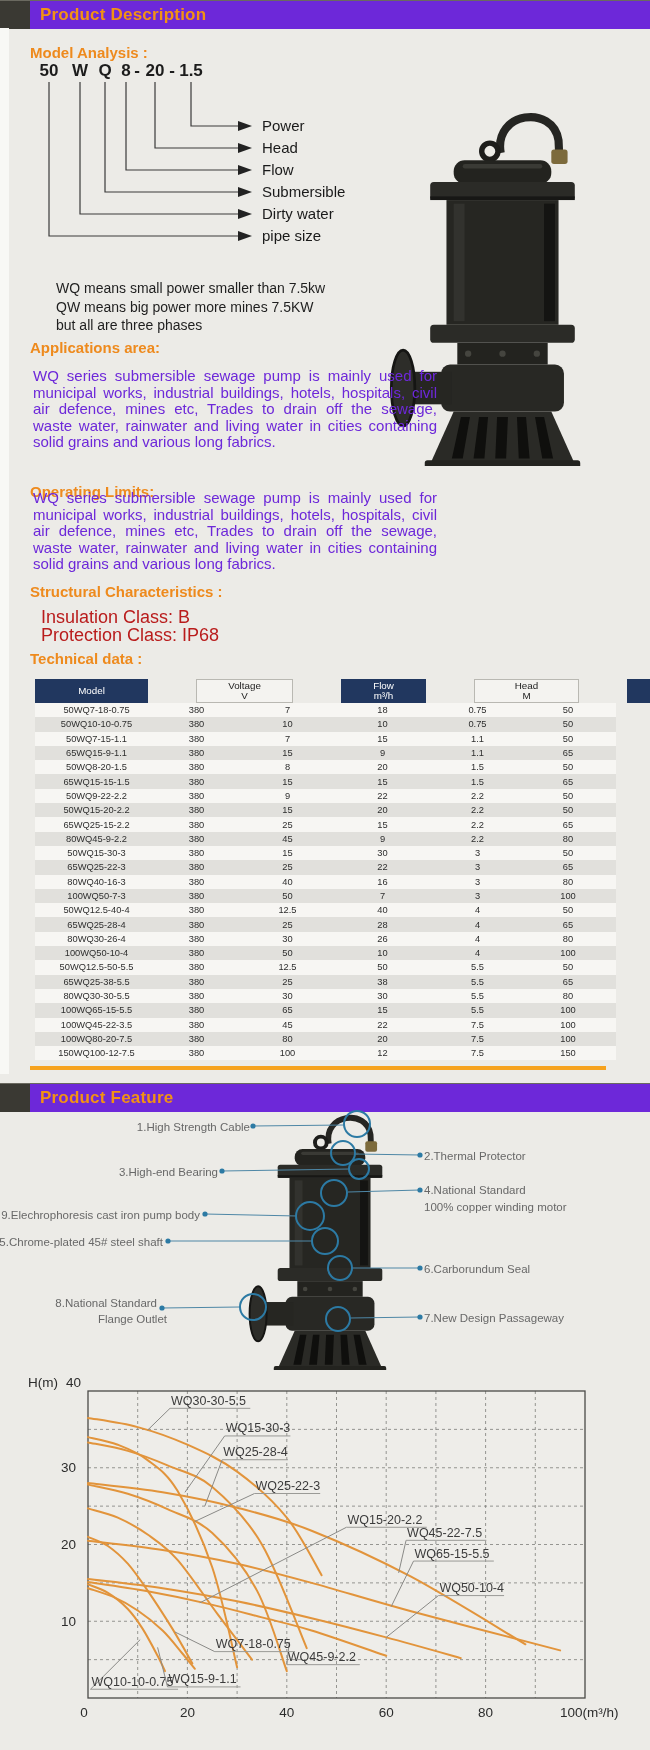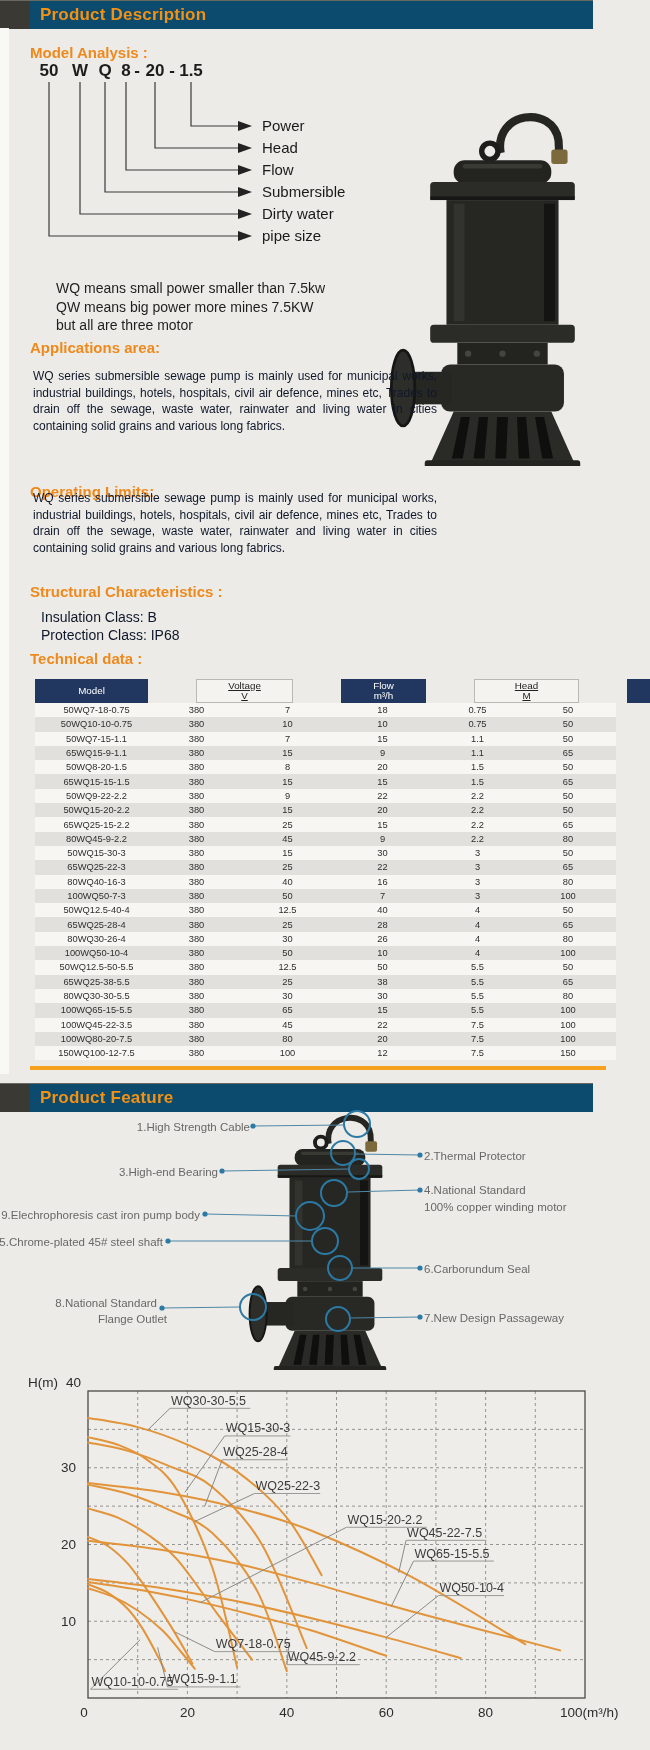--- a/index.html
+++ b/index.html
@@ -1,31 +1,31 @@
 <!DOCTYPE html>
 <html><head>
 <meta charset="utf-8">
 <style>
   html,body{margin:0;padding:0;}
   body{width:650px;height:1750px;position:relative;background:#ecebe7;font-family:"Liberation Sans",sans-serif;overflow:hidden;}
   .abs{position:absolute;}
-  .bar{left:0;width:593px;height:28px;background:#0c4a6e;border-top:1px solid #6a6960;}
+  .bar{left:0;width:650px;height:28px;background:#6d28d9;border-top:1px solid #6a6960;}
   .bar .cap{position:absolute;left:0;top:0;width:30px;height:28px;background:#3a3933;}
   .bar .t{position:absolute;left:40px;top:4px;font-size:17px;font-weight:bold;color:#f29214;letter-spacing:.2px;}
   .oh{font-size:15px;font-weight:bold;color:#ee8a1d;}
   .code{font-size:17px;font-weight:bold;color:#1c1c1c;text-align:center;}
   .dlabel{font-size:15px;color:#1a1a1a;}
   .notes div{font-size:14px;color:#1f1f1f;line-height:18.5px;margin-left:20px;}
-  .para{width:404px;font-size:12px;line-height:16.6px;color:#0f172a;text-align:justify;}
-  .struct div{font-size:14px;color:#0f172a;line-height:18px;}
+  .para{width:404px;font-size:15px;line-height:16.6px;color:#6d28d9;text-align:justify;}
+  .struct div{font-size:18px;color:#b91c1c;line-height:18px;}
   .table{left:35px;width:581px;}
   .thead{display:grid;grid-template-columns:113px 97px 85px 105px 85px 96px;height:24px;gap:48px;}
   .th{display:flex;flex-direction:column;align-items:center;justify-content:center;font-size:9.8px;line-height:10.5px;}
   .th.navy{background:#21375f;color:#fff;}
-  .th.lite{background:#f4f3f0;color:#222;border:1px solid #b9b8b2;box-sizing:border-box;text-decoration:underline;}
+  .th.lite{background:#f4f3f0;color:#222;border:1px solid #b9b8b2;box-sizing:border-box;}
   .trow{display:grid;grid-template-columns:113px 97px 85px 105px 85px 96px;height:14.3px;align-items:center;}
   .trow.odd{background:#f7f6f3;}
   .trow.even{background:#e1e0dc;}
   .td{font-size:9.3px;color:#2e2e2e;text-align:center;white-space:nowrap;}
   .td.c0{text-align:center;padding-left:10px;}
   .rule{background:#f6a21d;}
   .strip{background:#f8f8f5;}
   svg{display:block;}
 </style>
 </head>
@@ -106,21 +106,21 @@
 <span class="abs dlabel" style="left:262px;top:205px;">Dirty water</span>
 <span class="abs dlabel" style="left:262px;top:227px;">pipe size</span>
 
 <svg class="abs" style="left:385px;top:95px;" width="235" height="371" viewBox="0 0 260 410">
   <use href="#pump-shape"></use>
 </svg>
 
 <div class="abs notes" style="left:36px;top:279px;">
   <div>WQ means small power smaller than 7.5kw</div>
   <div>QW  means big power more mines 7.5KW</div>
-  <div>but all are three motor</div>
+  <div>but all are three phases</div>
 </div>
 
 <div class="abs oh" style="left:30px;top:339px;">Applications area:</div>
 <div class="abs para" style="left:33px;top:368px;">WQ series submersible sewage pump is mainly used for municipal works, industrial buildings, hotels, hospitals, civil air defence, mines etc, Trades to drain off the sewage, waste water, rainwater and living water in cities containing solid grains and various long fabrics.</div>
 
 <div class="abs oh" style="left:30px;top:463px;margin-top:20px;">Operating Limits:</div>
 <div class="abs para" style="left:33px;top:490px;">WQ series submersible sewage pump is mainly used for municipal works, industrial buildings, hotels, hospitals, civil air defence, mines etc, Trades to drain off the sewage, waste water, rainwater and living water in cities containing solid grains and various long fabrics.</div>
 
 <div class="abs oh" style="left:30px;top:583px;">Structural Characteristics :</div>
 <div class="abs struct" style="left:41px;top:608px;">

